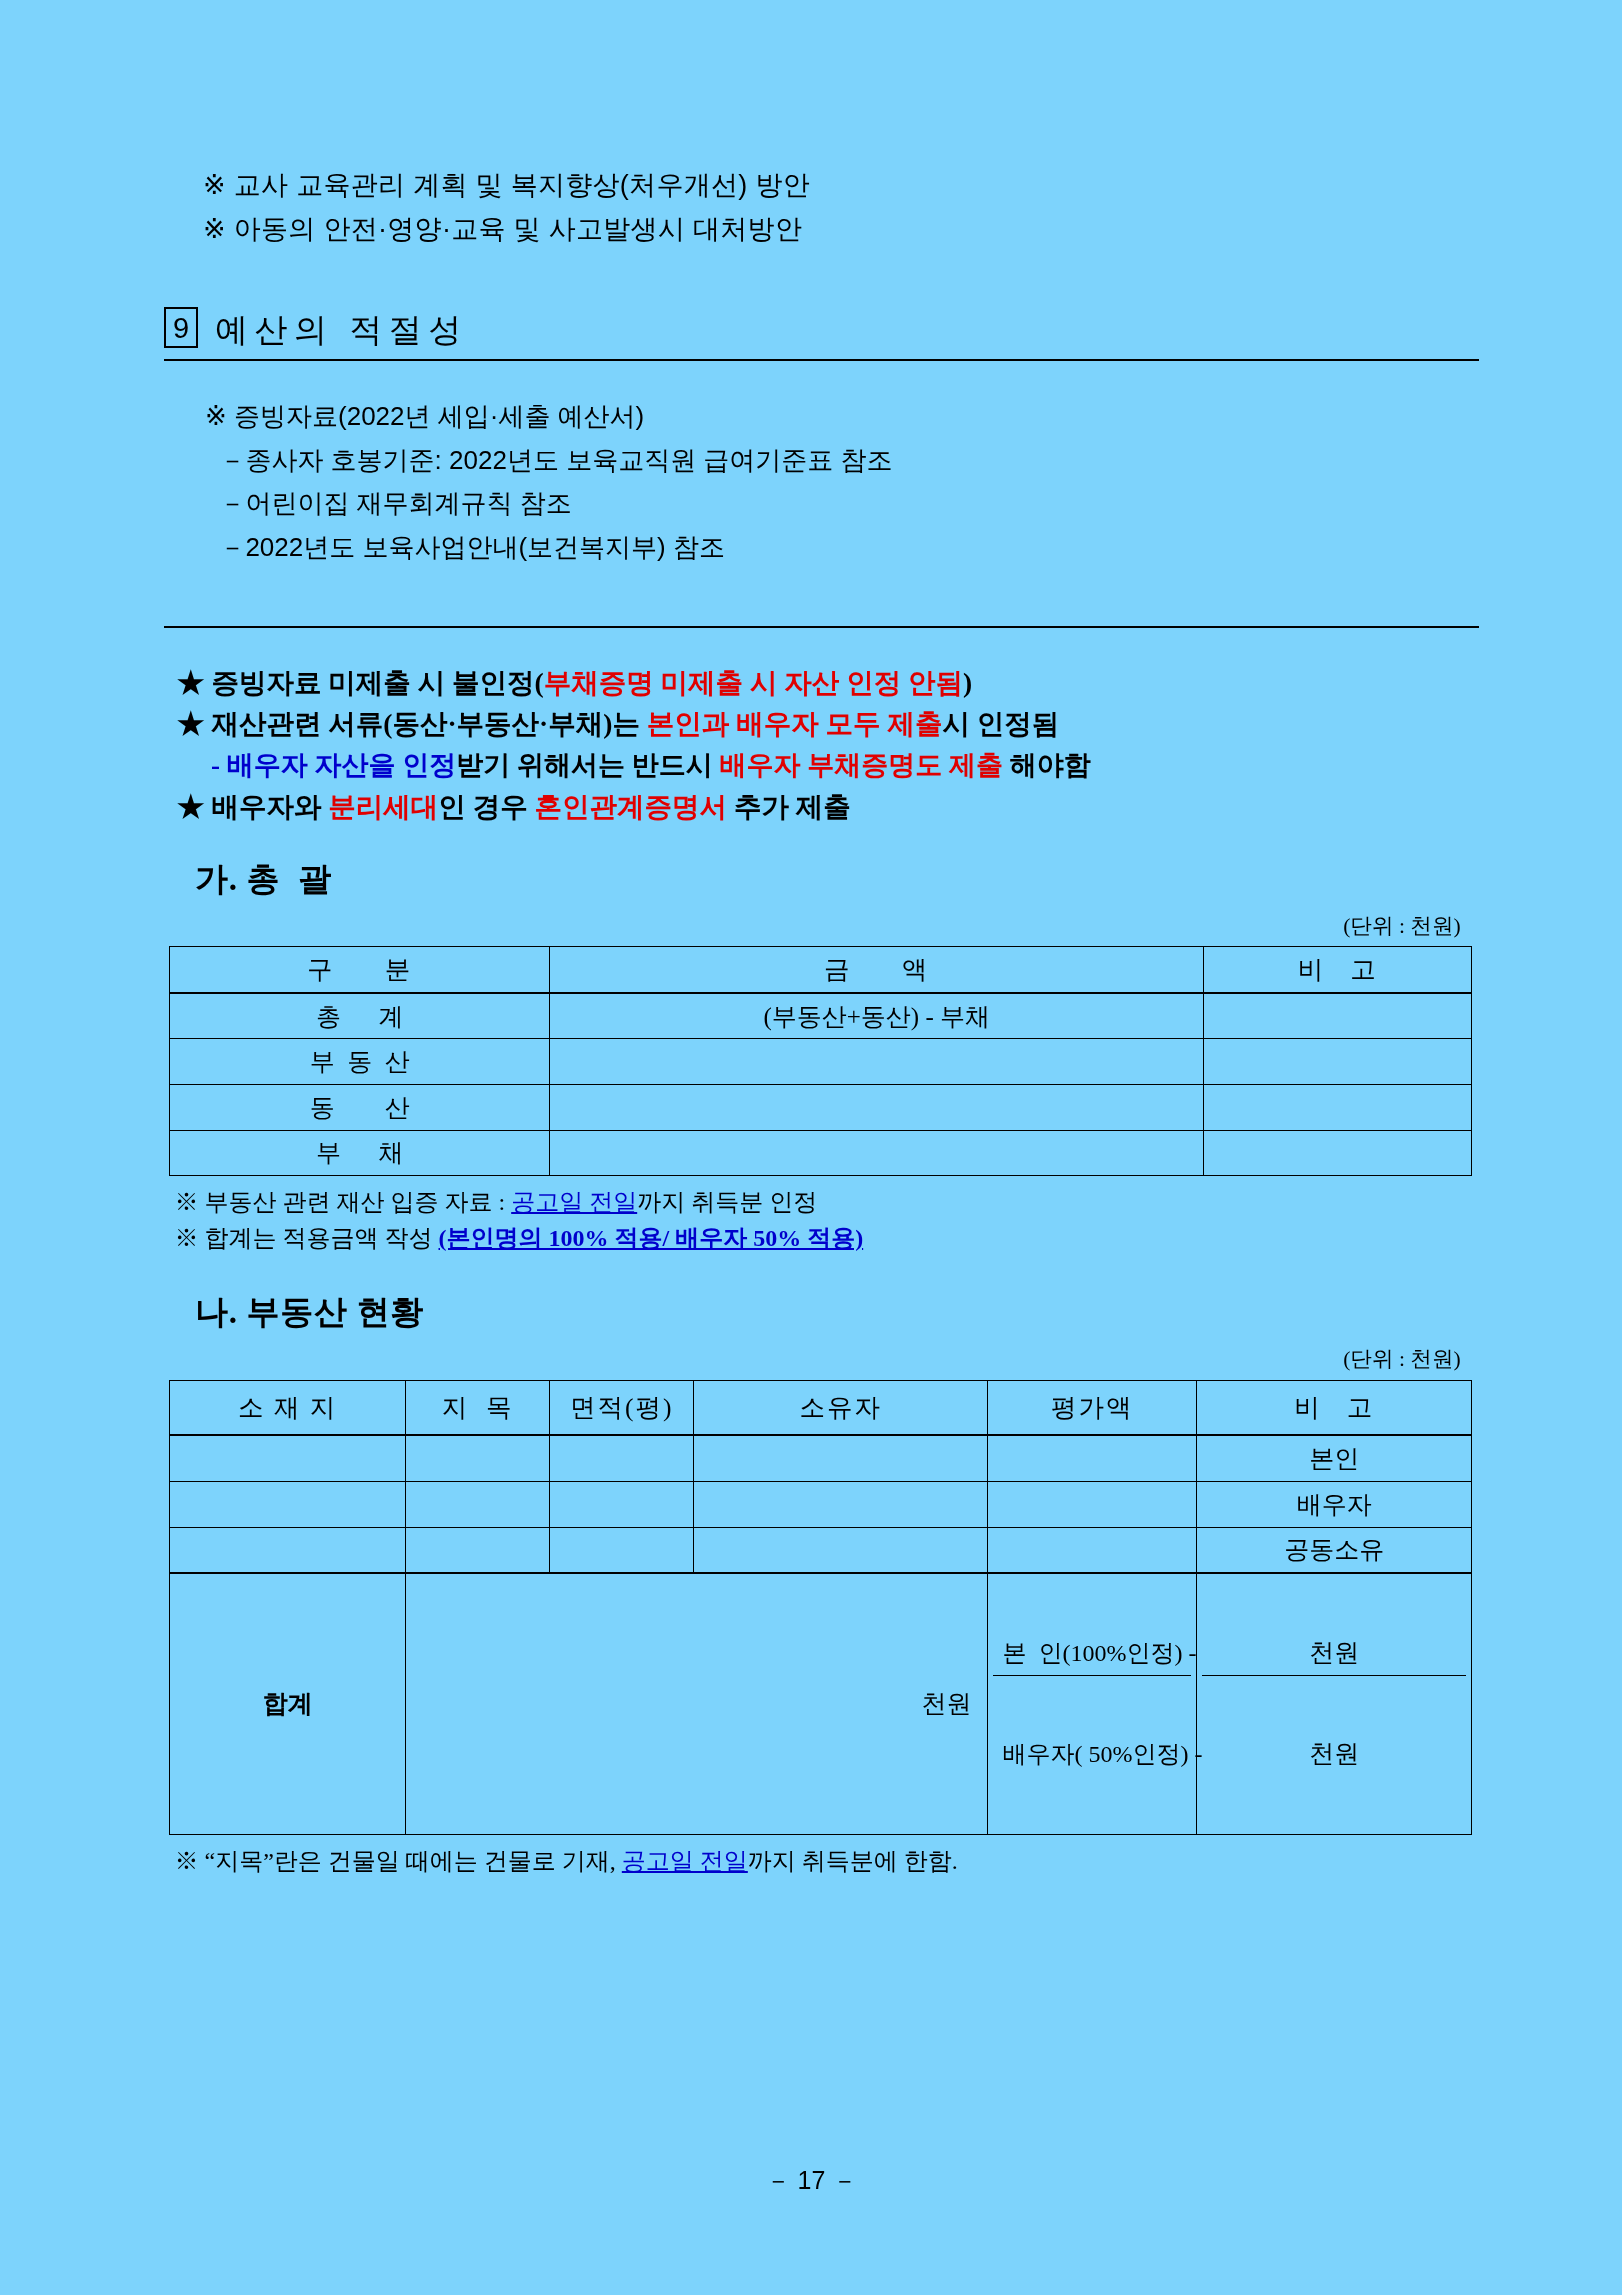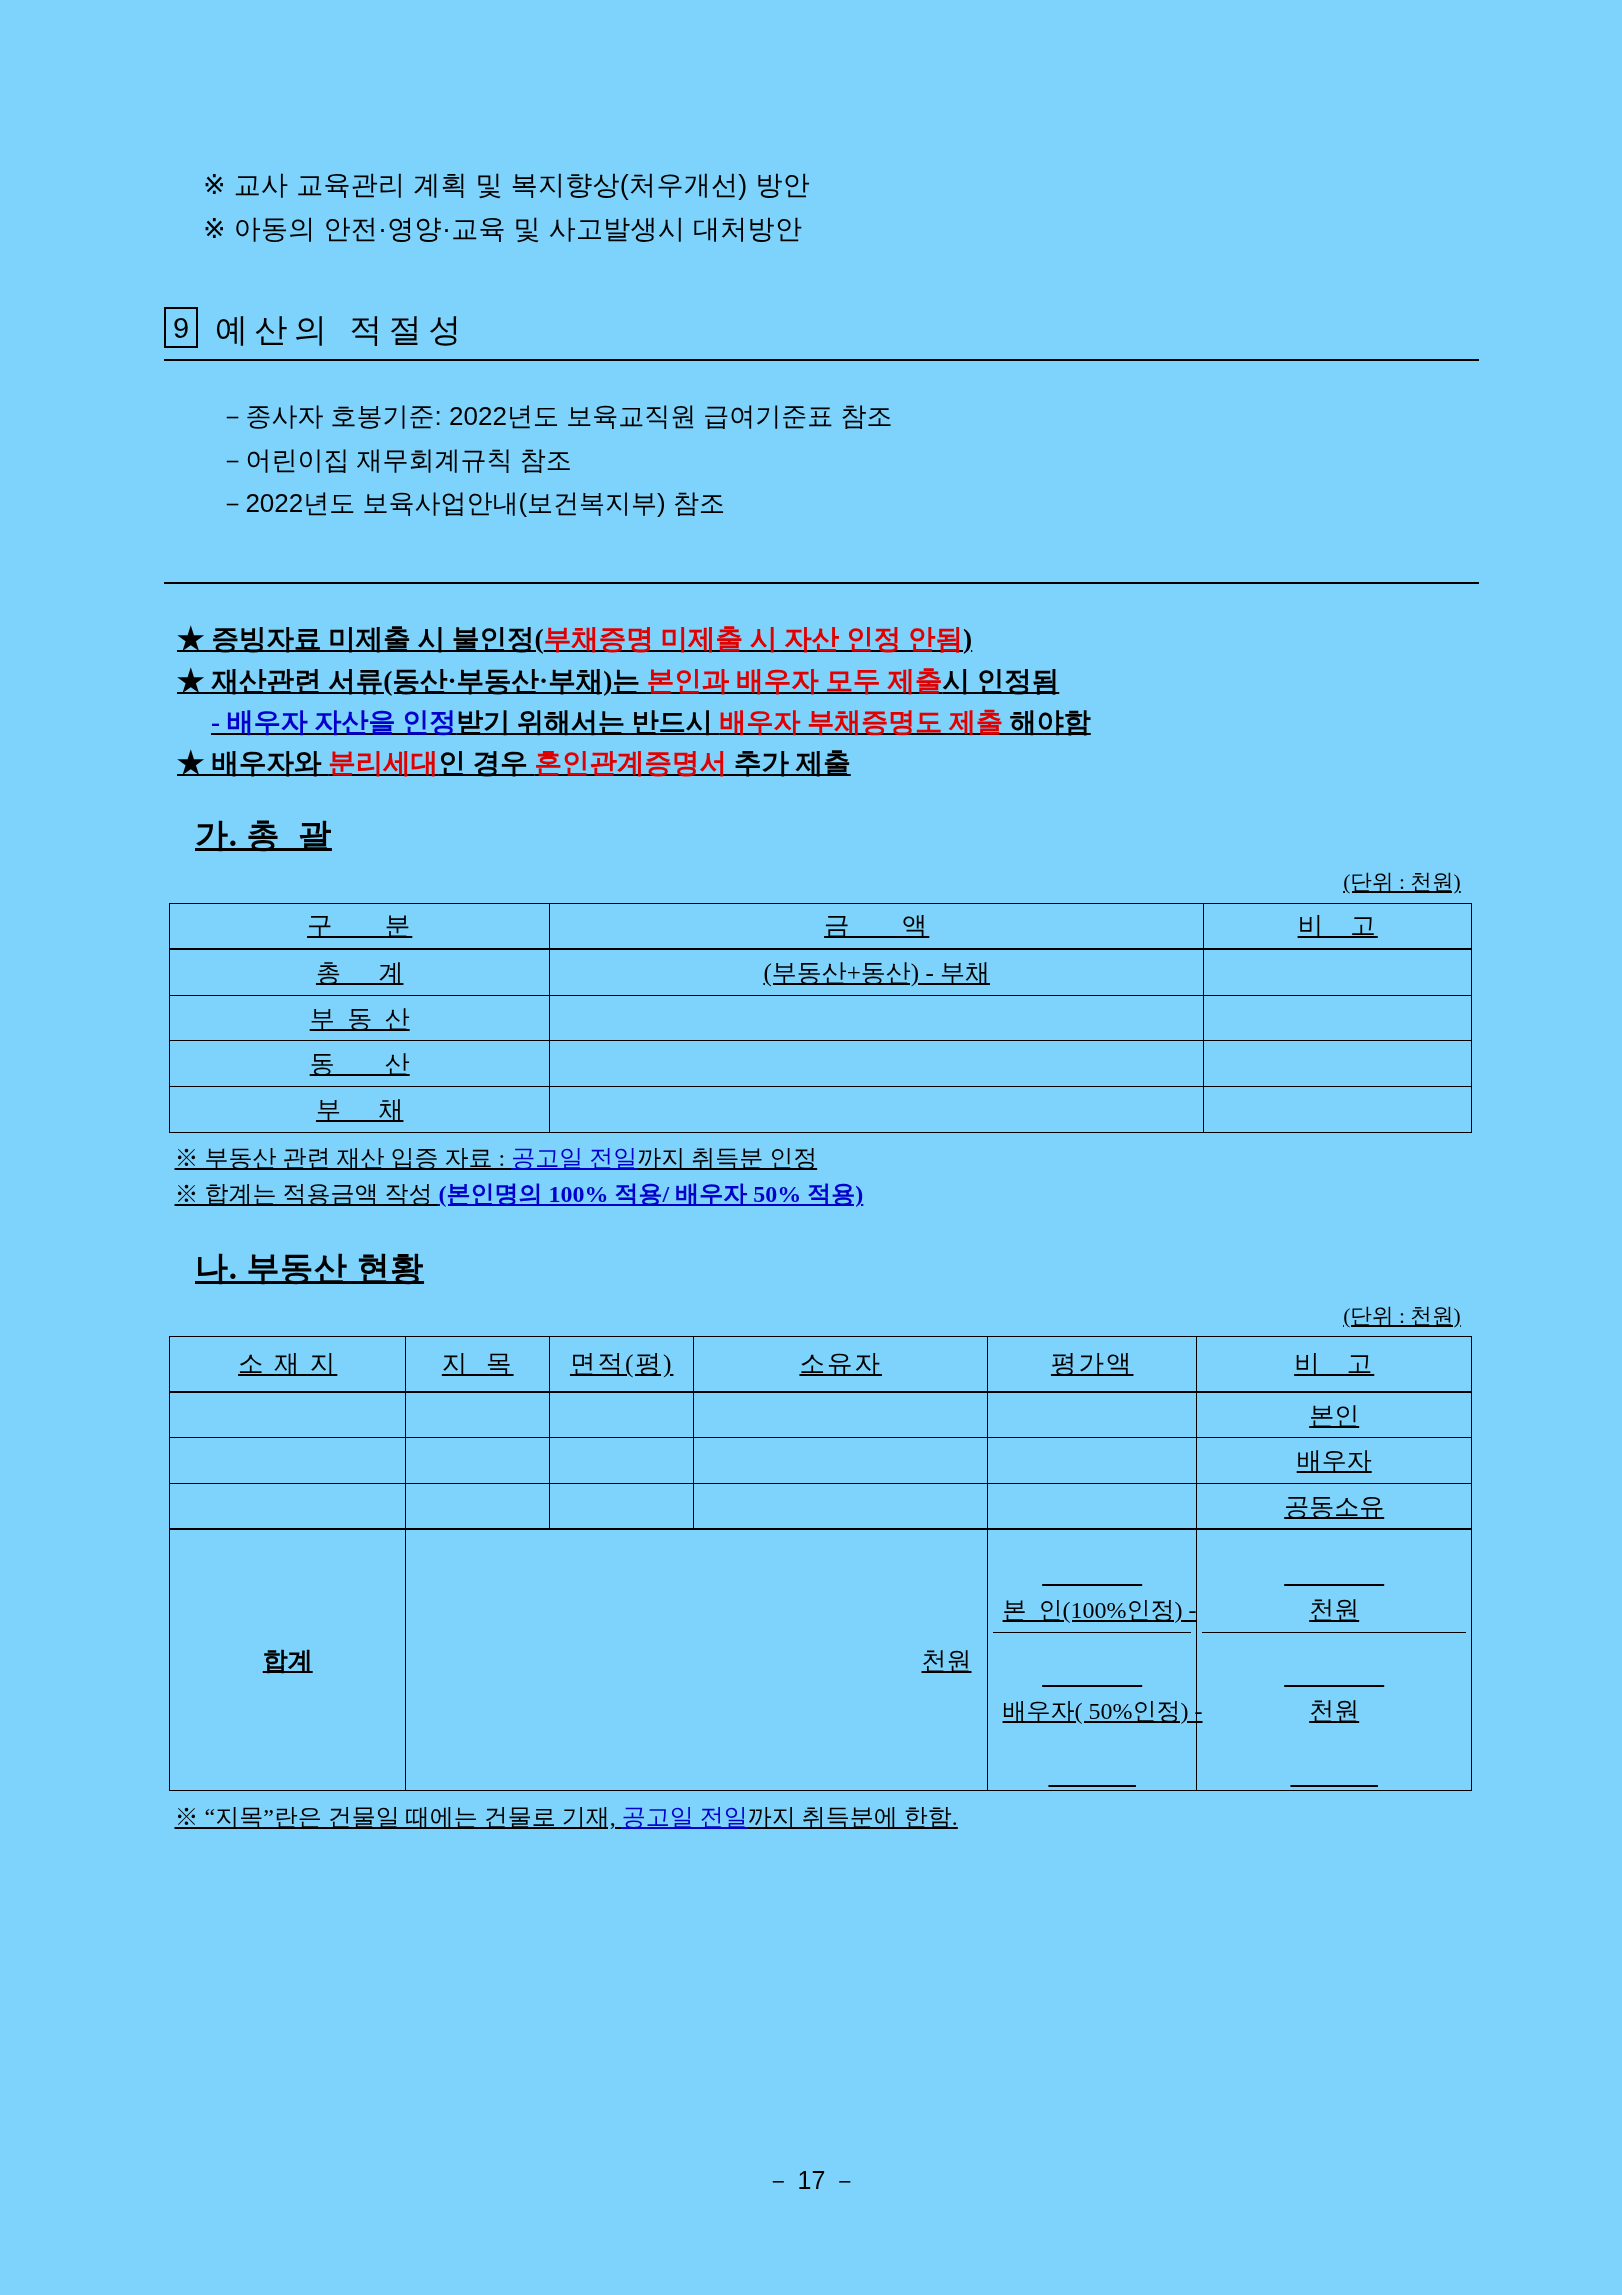--- a/index.html
+++ b/index.html
@@ -83,21 +83,20 @@
     line-height: 1.68;
     white-space: pre;
   }
   .s9-body .li.sub {
     padding-left: 14.4px;
   }
 
   
   .s10-body {
     margin-top: 34px;
-    text-decoration: underline;
   }
   .star-list {
     margin-left: 13px;
   }
   .star-line {
     font-size: 27.5px;
     line-height: 1.52;
     white-space: pre;
     font-weight: bold;
   }
@@ -215,20 +214,21 @@
       <div class="li">※ 아동의 안전·영양·교육 및 사고발생시 대처방안</div>
     </div>
 
     <div class="section">
       <div class="sec-head">
         <div class="sec-num">9</div>
         <div class="sec-title">예산의 적절성</div>
       </div>
       <div class="sec-rule"></div>
       <div class="s9-body">
+        <div class="li">※ 증빙자료(2022년 세입·세출 예산서)</div>
         <div class="li sub">－종사자 호봉기준: 2022년도 보육교직원 급여기준표 참조</div>
         <div class="li sub">－어린이집 재무회계규칙 참조</div>
         <div class="li sub">－2022년도 보육사업안내(보건복지부) 참조</div>
       </div>
     </div>
 
     <div class="section">
       <div class="sec-rule"></div>
 
       <div class="s10-body">

